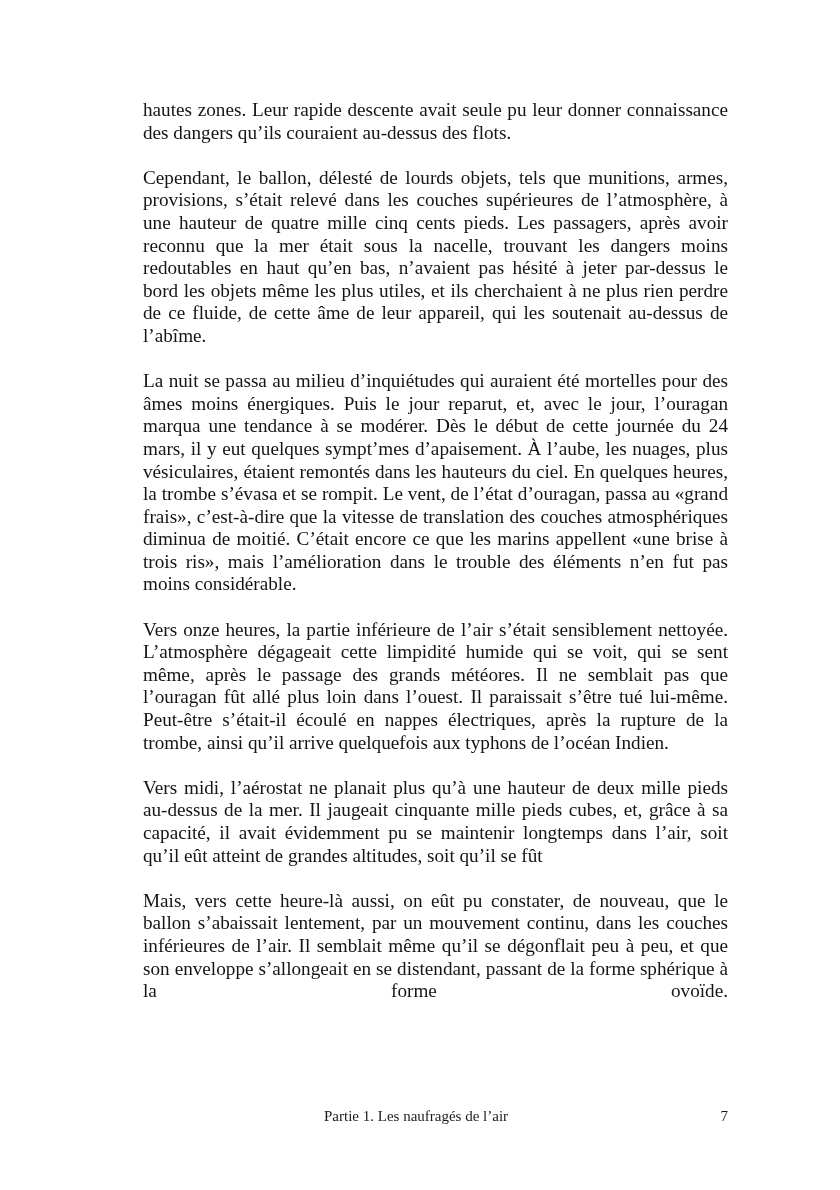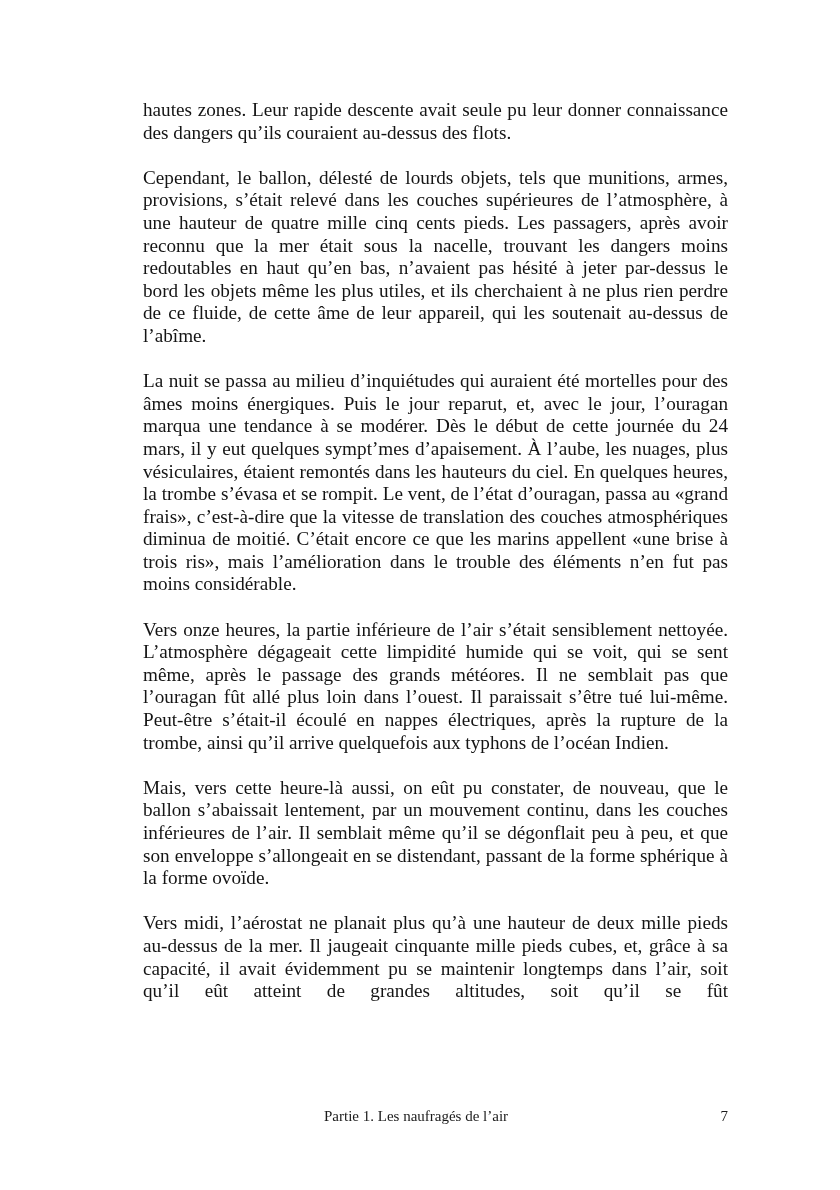--- a/index.html
+++ b/index.html
@@ -65,21 +65,21 @@
   </style>
 </head>
 <body>
 
 <div class="page">
   <div class="text-block">
     <p class="para">hautes zones. Leur rapide descente avait seule pu leur donner connaissance des dangers qu’ils couraient au-dessus des flots.</p>
     <p class="para">Cependant, le ballon, délesté de lourds objets, tels que munitions, armes, provisions, s’était relevé dans les couches supérieures de l’atmosphère, à une hauteur de quatre mille cinq cents pieds. Les passagers, après avoir reconnu que la mer était sous la nacelle, trouvant les dangers moins redoutables en haut qu’en bas, n’avaient pas hésité à jeter par-dessus le bord les objets même les plus utiles, et ils cherchaient à ne plus rien perdre de ce fluide, de cette âme de leur appareil, qui les soutenait au-dessus de l’abîme.</p>
     <p class="para">La nuit se passa au milieu d’inquiétudes qui auraient été mortelles pour des âmes moins énergiques. Puis le jour reparut, et, avec le jour, l’ouragan marqua une tendance à se modérer. Dès le début de cette journée du 24 mars, il y eut quelques sympt’mes d’apaisement. À l’aube, les nuages, plus vésiculaires, étaient remontés dans les hauteurs du ciel. En quelques heures, la trombe s’évasa et se rompit. Le vent, de l’état d’ouragan, passa au «grand frais», c’est-à-dire que la vitesse de translation des couches atmosphériques diminua de moitié. C’était encore ce que les marins appellent «une brise à trois ris», mais l’amélioration dans le trouble des éléments n’en fut pas moins considérable.</p>
     <p class="para">Vers onze heures, la partie inférieure de l’air s’était sensiblement nettoyée. L’atmosphère dégageait cette limpidité humide qui se voit, qui se sent même, après le passage des grands météores. Il ne semblait pas que l’ouragan fût allé plus loin dans l’ouest. Il paraissait s’être tué lui-même. Peut-être s’était-il écoulé en nappes électriques, après la rupture de la trombe, ainsi qu’il arrive quelquefois aux typhons de l’océan Indien.</p>
+    <p class="para">Vers midi, l’aérostat ne planait plus qu’à une hauteur de deux mille pieds au-dessus de la mer. Il jaugeait cinquante mille pieds cubes, et, grâce à sa capacité, il avait évidemment pu se maintenir longtemps dans l’air, soit qu’il eût atteint de grandes altitudes, soit qu’il se fût</p>
     <p class="para">Mais, vers cette heure-là aussi, on eût pu constater, de nouveau, que le ballon s’abaissait lentement, par un mouvement continu, dans les couches inférieures de l’air. Il semblait même qu’il se dégonflait peu à peu, et que son enveloppe s’allongeait en se distendant, passant de la forme sphérique à la forme ovoïde.</p>
-    <p class="para">Vers midi, l’aérostat ne planait plus qu’à une hauteur de deux mille pieds au-dessus de la mer. Il jaugeait cinquante mille pieds cubes, et, grâce à sa capacité, il avait évidemment pu se maintenir longtemps dans l’air, soit qu’il eût atteint de grandes altitudes, soit qu’il se fût</p>
   </div>
 
   <div class="footer">
     <span class="footer-title">Partie 1. Les naufragés de l’air</span>
     <span class="footer-page">7</span>
   </div>
 </div>
 
 </body></html>

